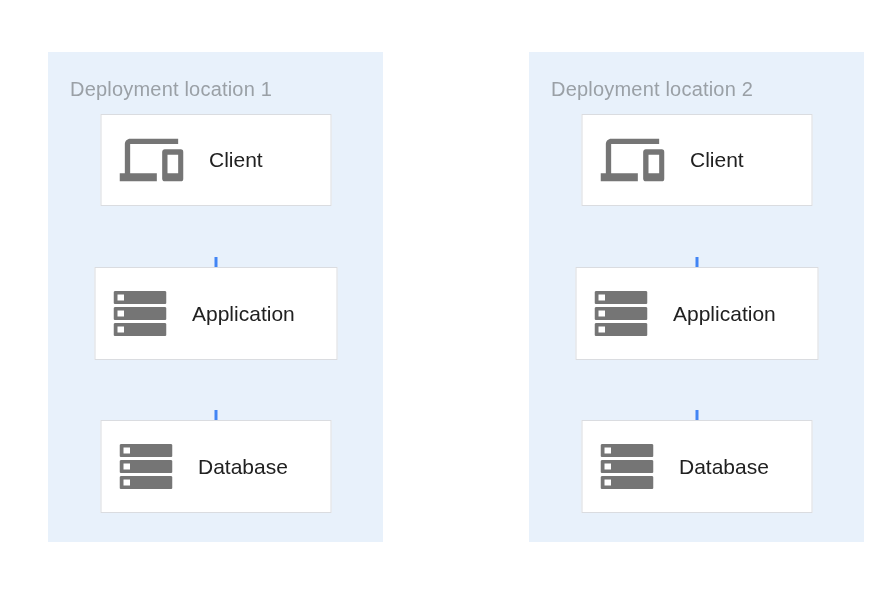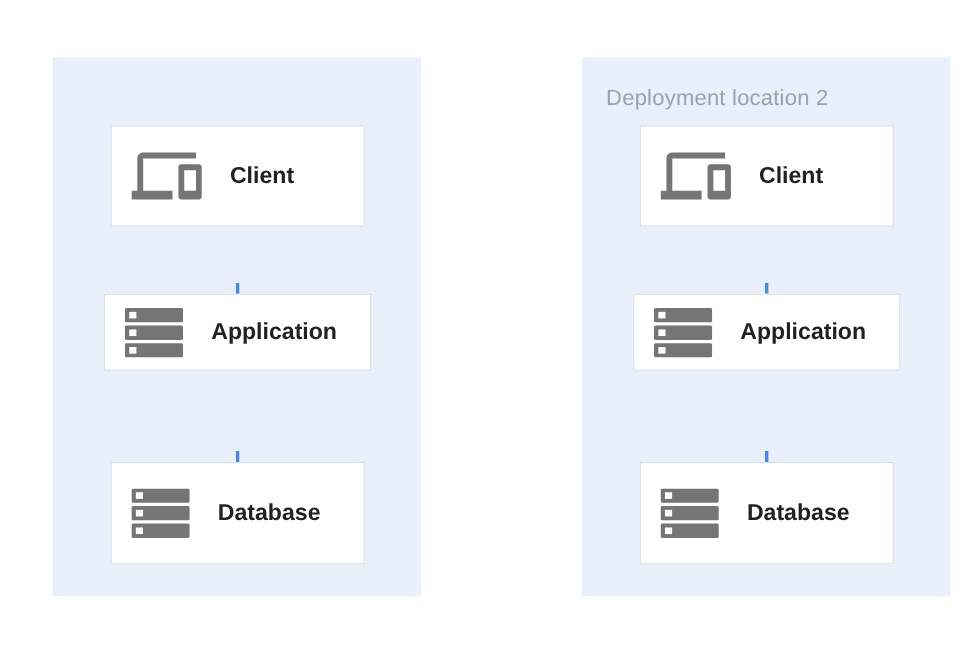--- a/index.html
+++ b/index.html
@@ -39,24 +39,23 @@
     position: absolute;
     left: 50%;
     transform: translateX(-50%);
     background: #ffffff;
     border: 1px solid #DADCE0;
     box-sizing: border-box;
     display: flex;
     align-items: center;
     padding-left: 18px;
     gap: 26px;
-    font-weight: bold;
   }
   .node--client { top: 62px;  width: 231px; height: 92px; }
-  .node--app    { top: 215px; width: 243px; height: 70px; }
+  .node--app    { top: 215px; width: 243px; height: 93px; }
   .node--db     { top: 368px; width: 231px; height: 93px; align-items: center; }
 
   .node-icon { display: flex; align-items: center; justify-content: center; flex: 0 0 auto; }
 
   .node-label {
     font-size: 21px;
     color: #212121;
     white-space: nowrap;
   }
 
@@ -68,20 +67,21 @@
   }
   .arrow--1 { top: 205px; }
   .arrow--2 { top: 358px; }
 </style>
 </head>
 <body>
 
 <div class="canvas">
 
   <section class="panel panel--1">
+    <h2 class="panel-title">Deployment location 1</h2>
 
     <div class="node node--client">
       <span class="node-icon">
         <svg width="64" height="64" viewBox="0 0 24 24" fill="#757575" aria-hidden="true">
           <path d="M4 6h18V4H4c-1.1 0-2 .9-2 2v11H0v3h14v-3H4V6zm19 2h-6c-.55 0-1 .45-1 1v10c0 .55.45 1 1 1h6c.55 0 1-.45 1-1V9c0-.55-.45-1-1-1zm-1 9h-4v-7h4v7z"></path>
         </svg>
       </span>
       <span class="node-label">Client</span>
     </div>
 

